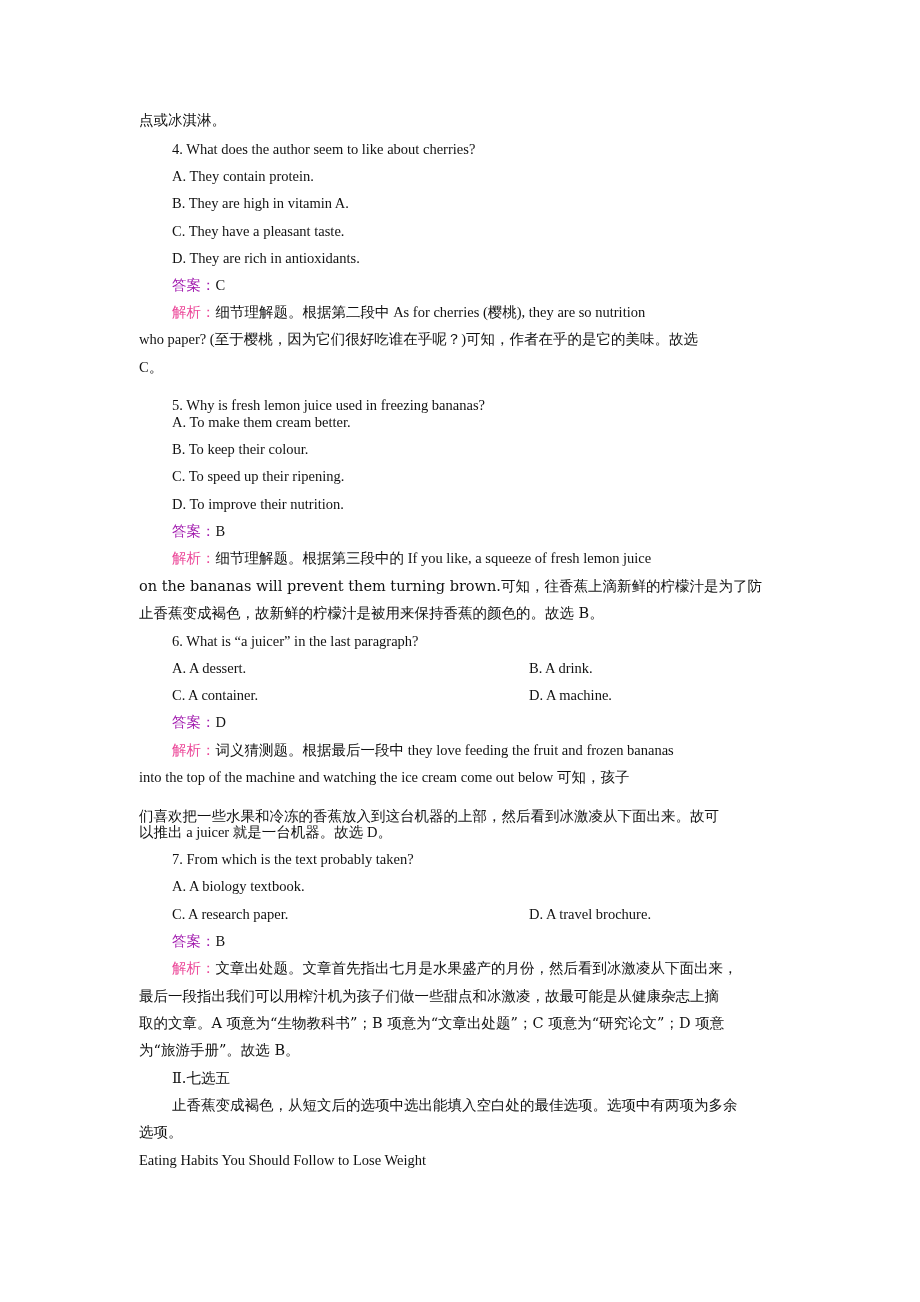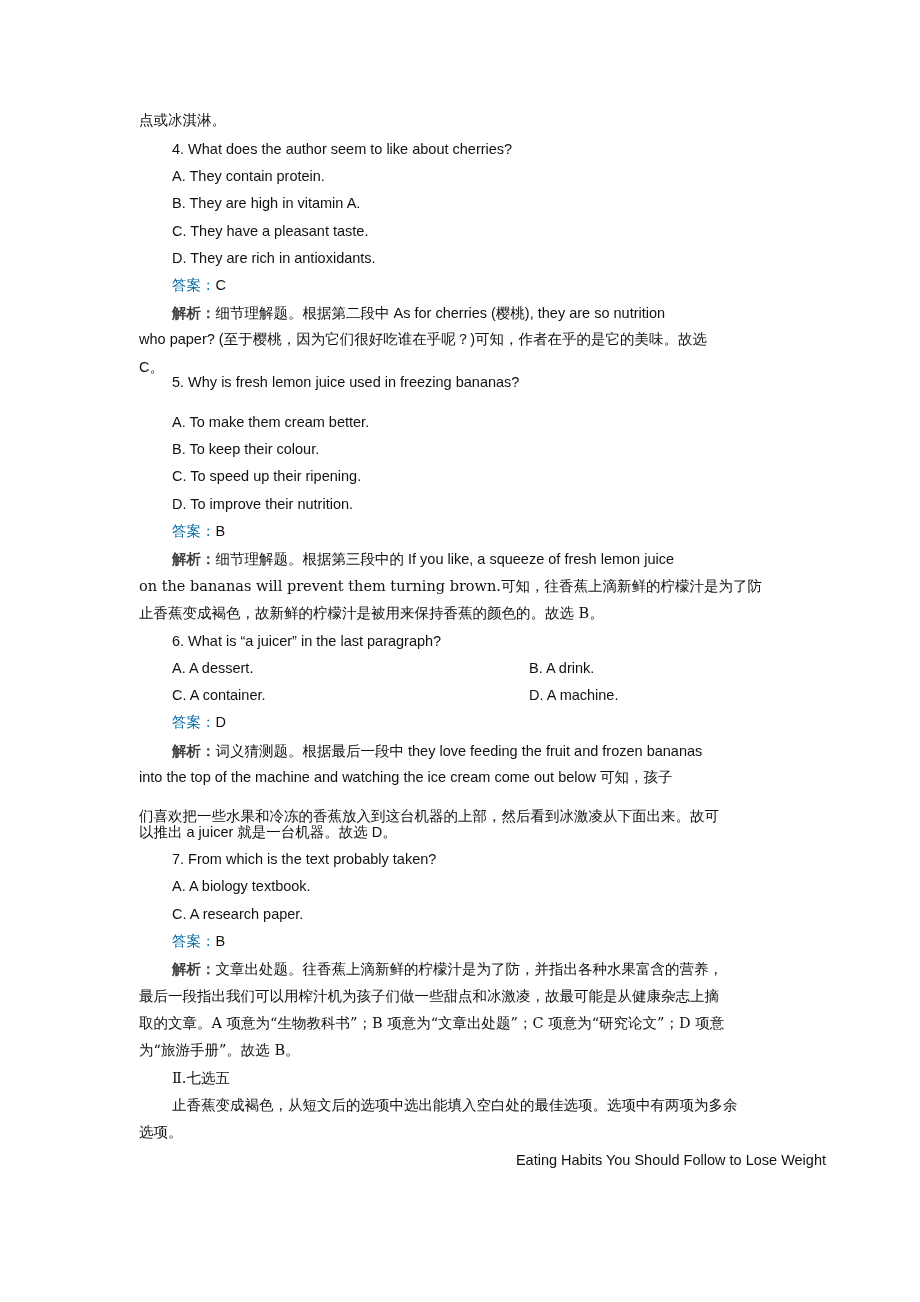--- a/index.html
+++ b/index.html
@@ -1,25 +1,25 @@
 <!DOCTYPE html>
 <html><head>
 <meta charset="utf-8">
 <style>
   html, body { margin: 0; padding: 0; background: #ffffff; }
   body { width: 920px; height: 1302px; position: relative; overflow: hidden;
          font-family: "DejaVu Serif", "Liberation Serif", serif; color: #111; }
   .page { position: absolute; left: 139px; top: 108px; width: 672px; }
   .line { position: absolute; left: 0; font-size: 14.5px; line-height: 27px; white-space: nowrap; letter-spacing: 0; }
-  .mono { font-family: Liberation Sans, sans-serif; font-size: 14.5px; }
+  .mono { font-family: Liberation Serif, serif; font-size: 14.5px; }
   .ind { left: 33px; }
   .opt2 { position: absolute; left: 357px; }
-  .red { color: #0369a1; }
-  .blue { color: #404040; font-weight: bold; }
-  .center { left: 15px; width: 672px; text-align: right; }
+  .red { color: #a21caf; }
+  .blue { color: #ec4899; }
+  .center { left: 0; width: 672px; text-align: left; }
 </style>
 </head>
 <body>
 
 <div class="page">
 
   <div class="line" style="top:-1px">点或冰淇淋。</div>
 
   <div class="line ind mono" style="top:28px">4. What does the author seem to like about cherries?</div>
   <div class="line ind mono" style="top:55px">A. They contain protein.</div>
@@ -28,21 +28,21 @@
   <div class="line ind mono" style="top:137px">D. They are rich in antioxidants.</div>
   <div class="line ind" style="top:164px">
     <span class="red">答案：</span><span class="mono">C</span>
   </div>
   <div class="line ind" style="top:191px">
     <span class="blue">解析：</span><span class="mono">细节理解题。根据第二段中 As for cherries (樱桃), they are so nutrition</span>
   </div>
   <div class="line mono" style="top:218px">who paper? (至于樱桃，因为它们很好吃谁在乎呢？)可知，作者在乎的是它的美味。故选</div>
   <div class="line mono" style="top:246px">C。</div>
 
-  <div class="line ind mono" style="top:261px">5. Why is fresh lemon juice used in freezing bananas?</div>
+  <div class="line ind mono" style="top:284px">5. Why is fresh lemon juice used in freezing bananas?</div>
   <div class="line ind mono" style="top:301px">A. To make them cream better.</div>
   <div class="line ind mono" style="top:328px">B. To keep their colour.</div>
   <div class="line ind mono" style="top:355px">C. To speed up their ripening.</div>
   <div class="line ind mono" style="top:383px">D. To improve their nutrition.</div>
   <div class="line ind" style="top:410px">
     <span class="red">答案：</span><span class="mono">B</span>
   </div>
   <div class="line ind" style="top:437px">
     <span class="blue">解析：</span><span class="mono">细节理解题。根据第三段中的 If you like, a squeeze of fresh lemon juice</span>
   </div>
@@ -67,26 +67,27 @@
   <div class="line mono" style="top:656px">into the top of the machine and watching the ice cream come out below 可知，孩子</div>
   <div class="line mono" style="top:695px">们喜欢把一些水果和冷冻的香蕉放入到这台机器的上部，然后看到冰激凌从下面出来。故可</div>
   <div class="line mono" style="top:711px">以推出 a juicer 就是一台机器。故选 D。</div>
 
   <div class="line ind mono" style="top:738px">7. From which is the text probably taken?</div>
   <div class="line ind mono" style="top:765px; width:640px">
     <span>A. A biology textbook.</span>
   </div>
   <div class="line ind mono" style="top:793px; width:640px">
     <span>C. A research paper.</span>
+    <span class="opt2">D. A travel brochure.</span>
   </div>
   <div class="line ind" style="top:820px">
     <span class="red">答案：</span><span class="mono">B</span>
   </div>
   <div class="line ind" style="top:847px">
-    <span class="blue">解析：</span><span>文章出处题。往香蕉上滴新鲜的柠檬汁是为了防，并指出各种水果富含的营养，</span>
+    <span class="blue">解析：</span><span>文章出处题。文章首先指出七月是水果盛产的月份，然后看到冰激凌从下面出来，</span>
   </div>
   <div class="line" style="top:875px">最后一段指出我们可以用榨汁机为孩子们做一些甜点和冰激凌，故最可能是从健康杂志上摘</div>
   <div class="line" style="top:902px">取的文章。A 项意为“生物教科书”；B 项意为“文章出处题”；C 项意为“研究论文”；D 项意</div>
   <div class="line" style="top:929px">为“旅游手册”。故选 B。</div>
 
   <div class="line ind" style="top:957px">Ⅱ.七选五</div>
   <div class="line ind" style="top:984px">止香蕉变成褐色，从短文后的选项中选出能填入空白处的最佳选项。选项中有两项为多余</div>
   <div class="line" style="top:1011px">选项。</div>
   <div class="line center mono" style="top:1039px">Eating Habits You Should Follow to Lose Weight</div>
 </div>

